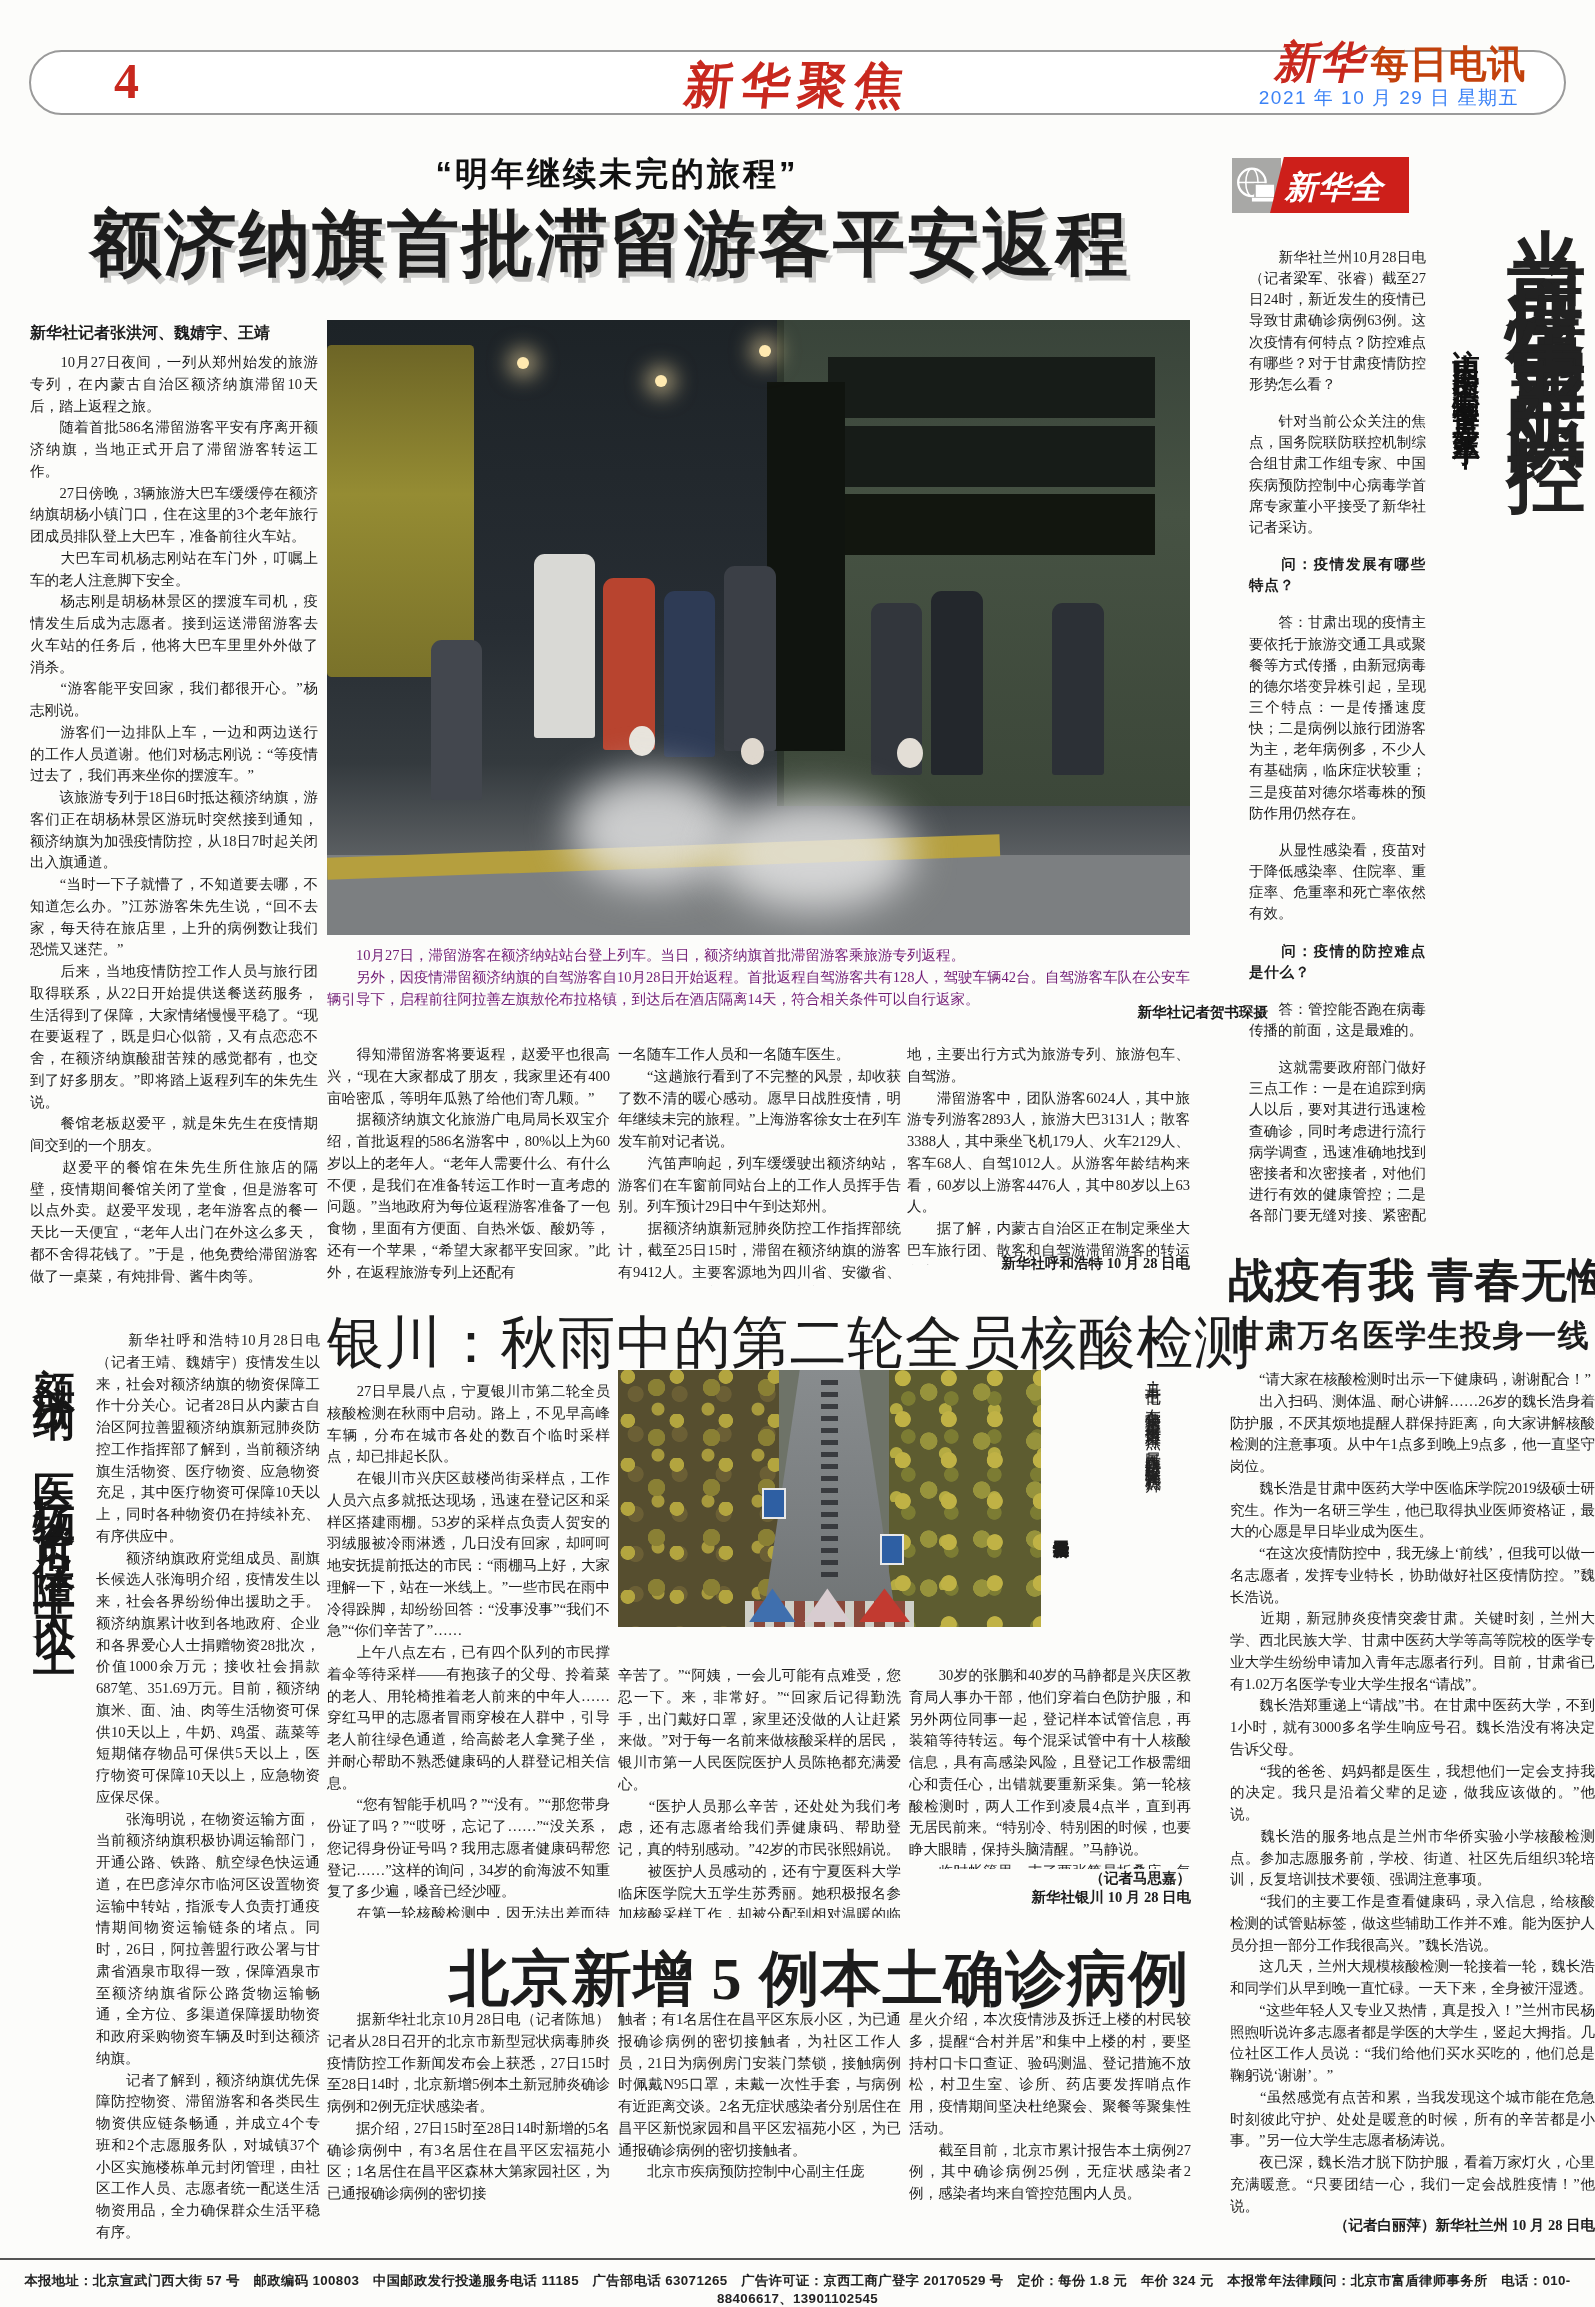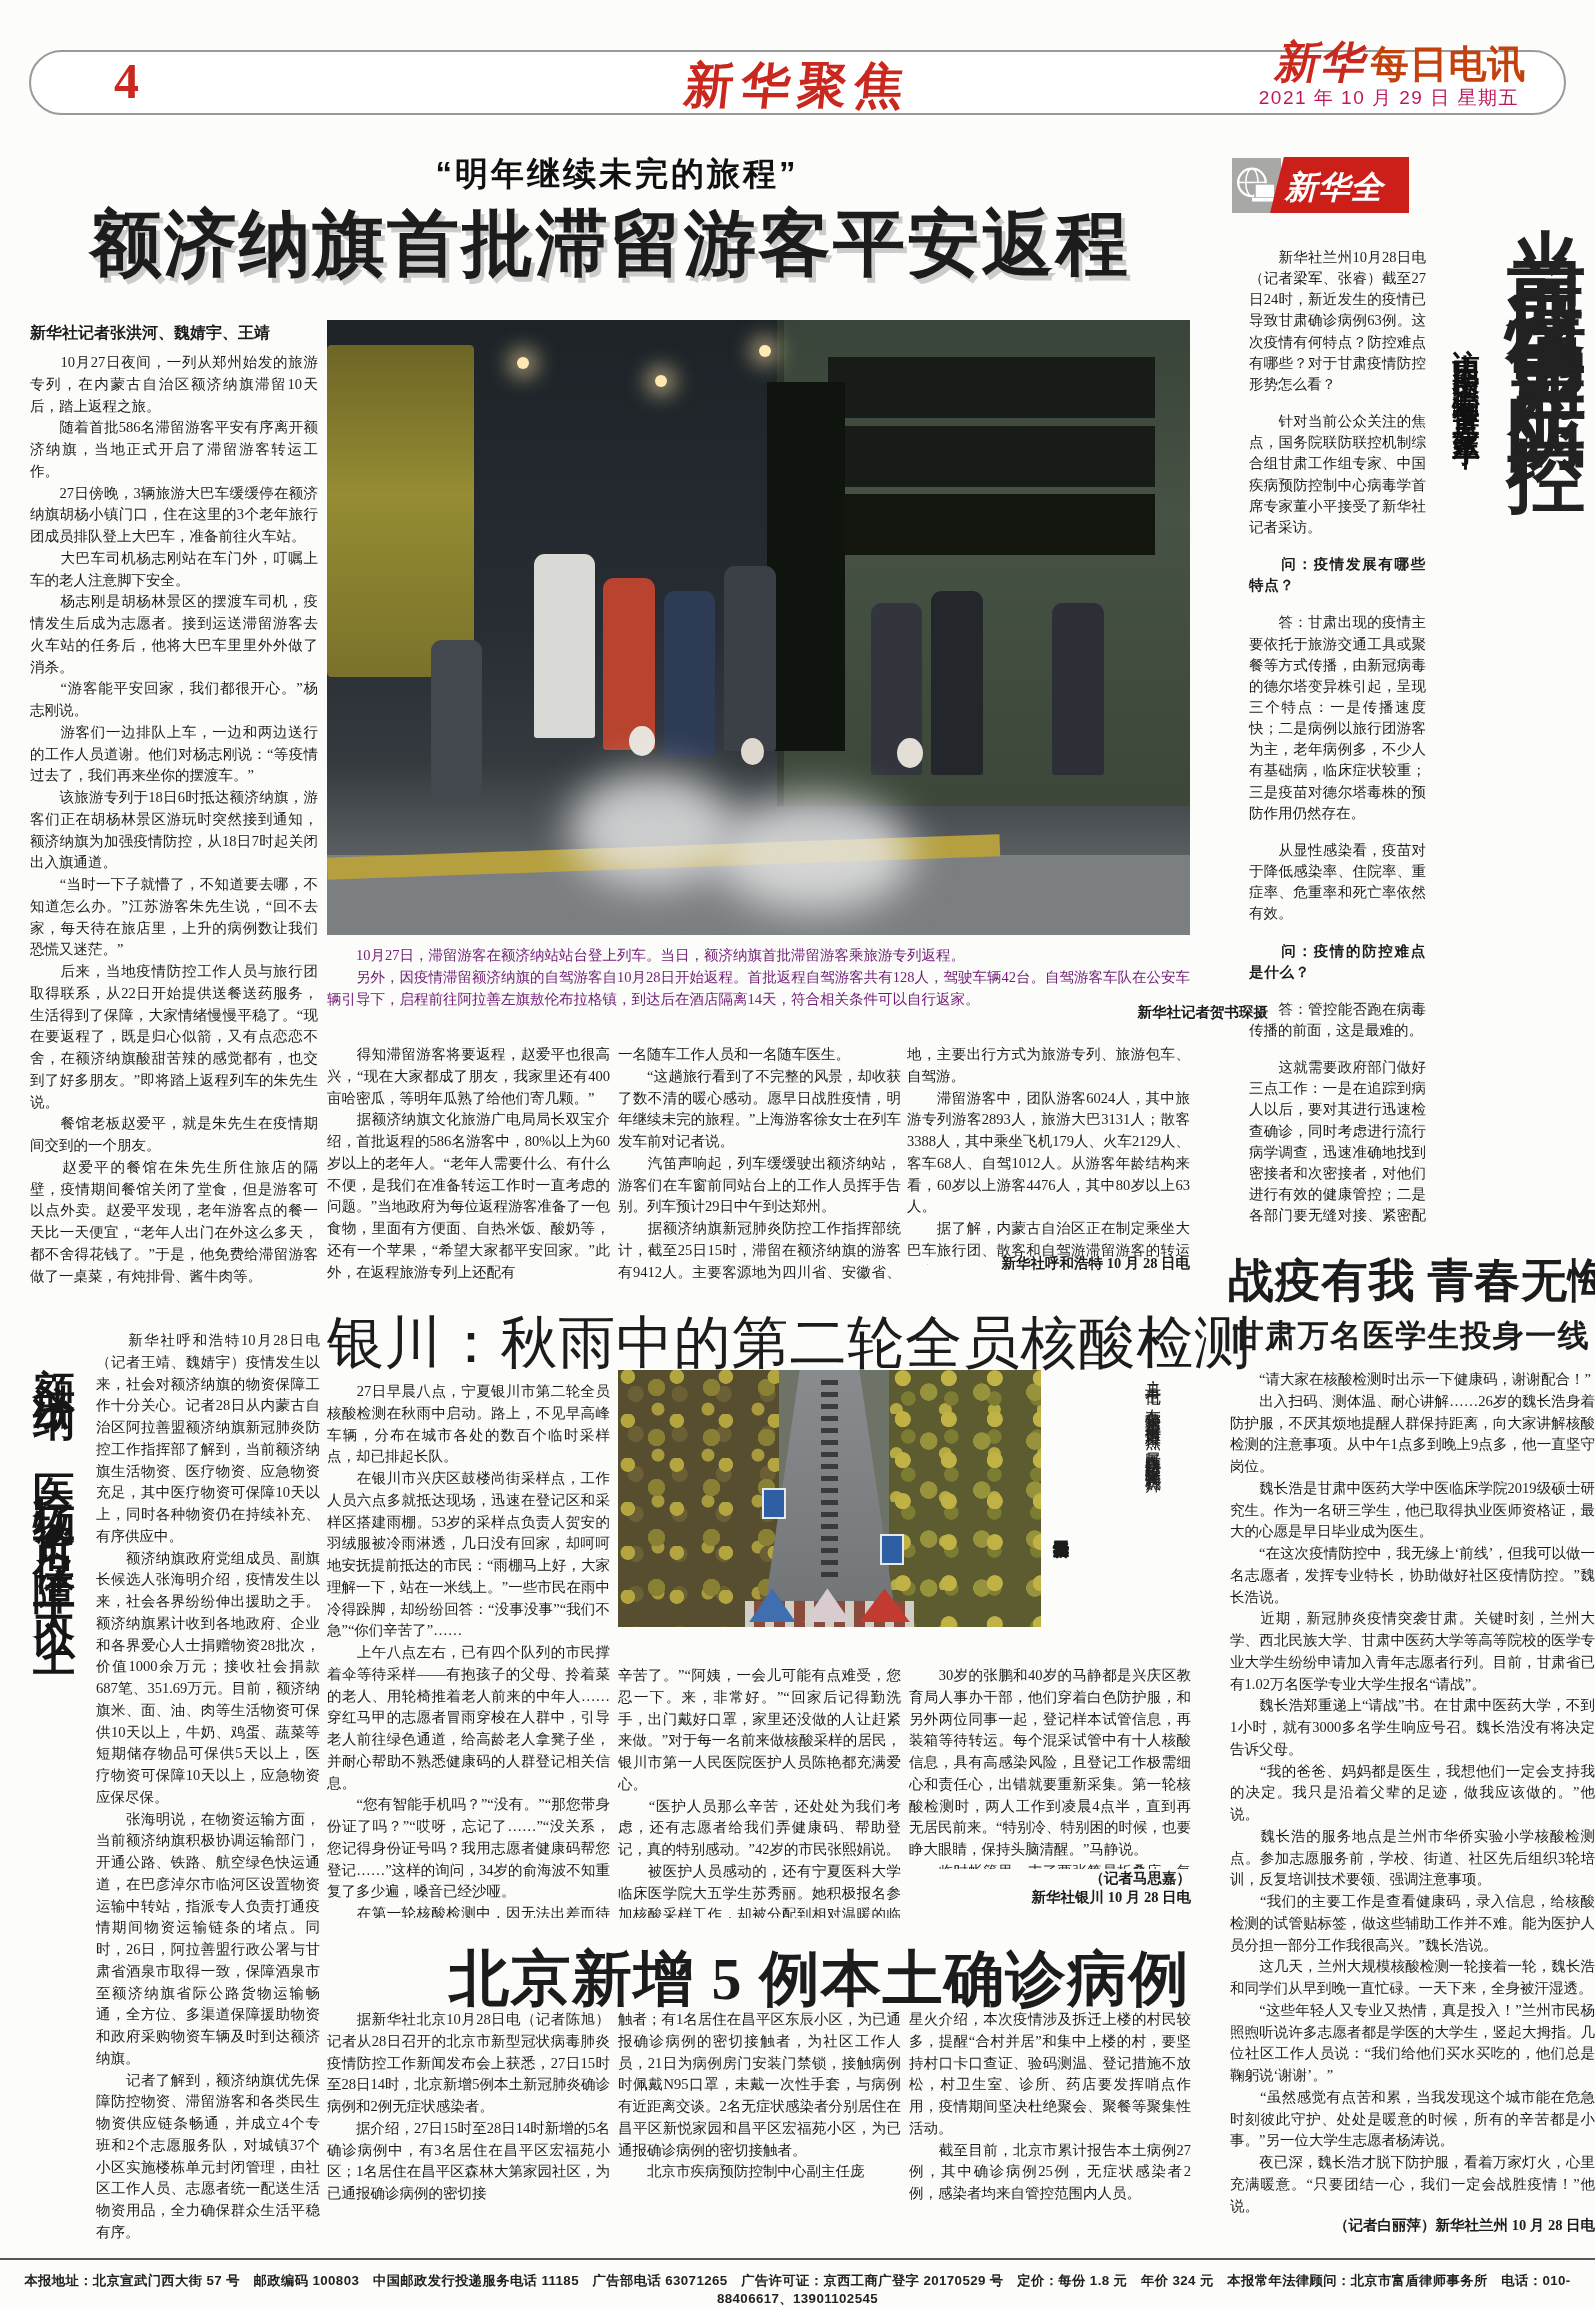--- a/index.html
+++ b/index.html
@@ -5,21 +5,21 @@
   html,body{margin:0;padding:0;background:#e8e8e4;}
   .page{position:relative;width:1595px;height:2307px;background:#fcfcfa;margin:0 auto;overflow:hidden;
         font-family:"Liberation Serif",serif;color:#1c1c1c;}
   
   .hdr-box{position:absolute;left:29px;top:50px;width:1533px;height:61px;border:2.3px solid #9a9a9a;border-radius:35px;background:#fff;}
   .page-num{position:absolute;left:114px;top:52px;font-size:50px;font-weight:bold;color:#c8281e;font-family:"Liberation Serif",serif;}
   .masthead{position:absolute;left:50%;top:53px;transform:translateX(-50%) skewX(-6deg);font-size:49px;font-weight:bold;color:#c8281e;letter-spacing:7.6px;white-space:nowrap;}
   .logo-wrap{position:absolute;right:69px;top:33px;text-align:right;}
   .logo-xh{font-size:44px;font-weight:bold;color:#c8281e;transform:skewX(-12deg);display:inline-block;letter-spacing:1.5px;}
   .logo-rest{font-size:38px;font-weight:bold;color:#c2410c;display:inline-block;letter-spacing:0.8px;}
-  .paper-date{position:absolute;right:76px;top:85px;font-size:19px;color:#be185d;font-family:"Liberation Sans",sans-serif;letter-spacing:1.5px;}
+  .paper-date{position:absolute;right:76px;top:85px;font-size:19px;color:#3b82f6;font-family:"Liberation Sans",sans-serif;letter-spacing:1.5px;}
   
   .col{position:absolute;font-size:14.5px;line-height:1.5;text-align:justify;white-space:pre-line;overflow:hidden;}
   .sign{position:absolute;font-size:14.5px;font-weight:bold;text-align:right;white-space:pre-line;}
   .vtext{writing-mode:vertical-rl;}
   
   .kicker{position:absolute;left:46px;top:152px;width:1142px;text-align:center;font-size:33px;font-weight:bold;color:#111;font-family:"Liberation Sans",sans-serif;letter-spacing:3px;}
   .headline-main{position:absolute;left:30px;top:196px;width:1160px;text-align:center;font-size:72px;font-weight:bold;letter-spacing:2.3px;white-space:nowrap;text-shadow:3.8px 4.6px 0 rgba(60,60,60,.25);}
   .byline{position:absolute;left:30px;top:323px;width:288px;font-size:16px;font-weight:bold;font-family:"Liberation Sans",sans-serif;}
   .caption{position:absolute;left:327px;top:945px;width:863px;height:85px;font-size:14.5px;line-height:1.5;color:#701a75;text-align:justify;white-space:pre-line;overflow:hidden;}
   .caption-credit{position:absolute;right:327px;top:1003px;font-size:14.5px;font-weight:bold;font-family:"Liberation Sans",sans-serif;}

